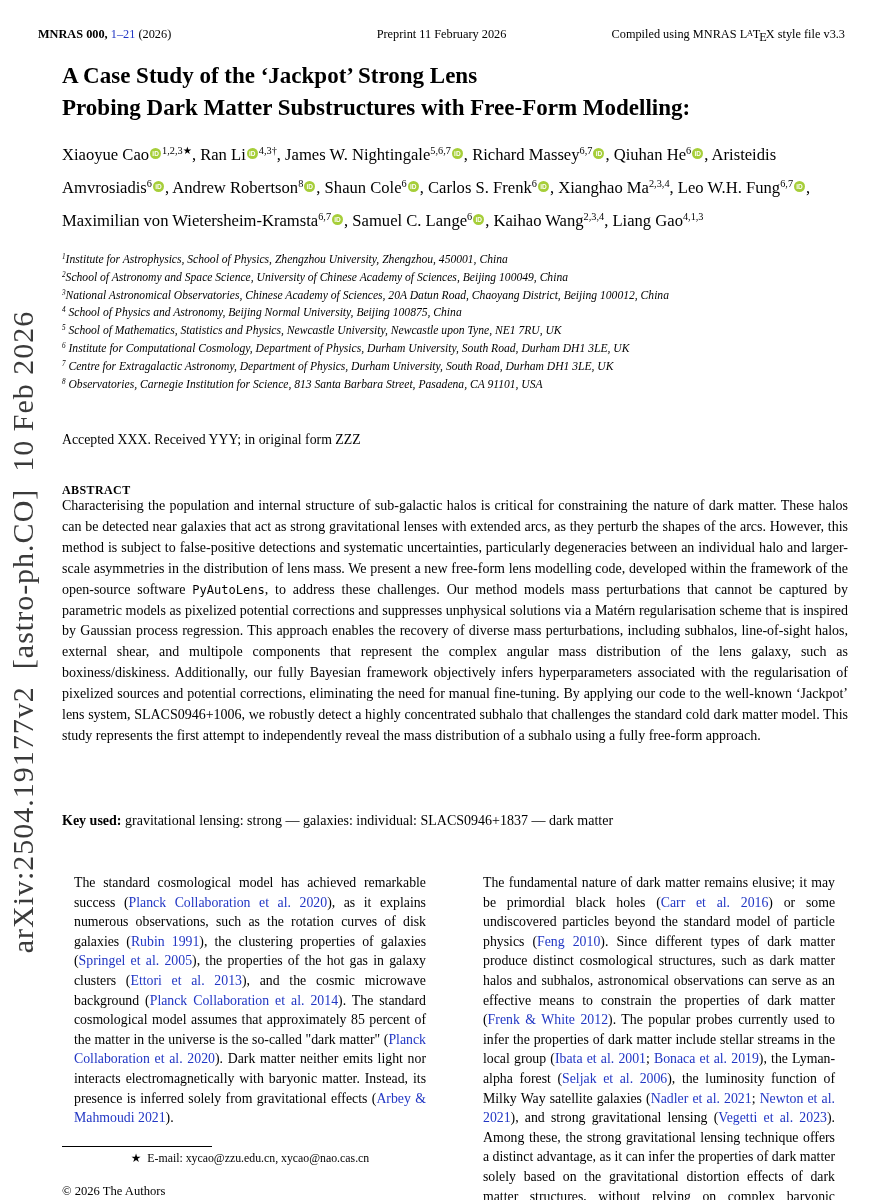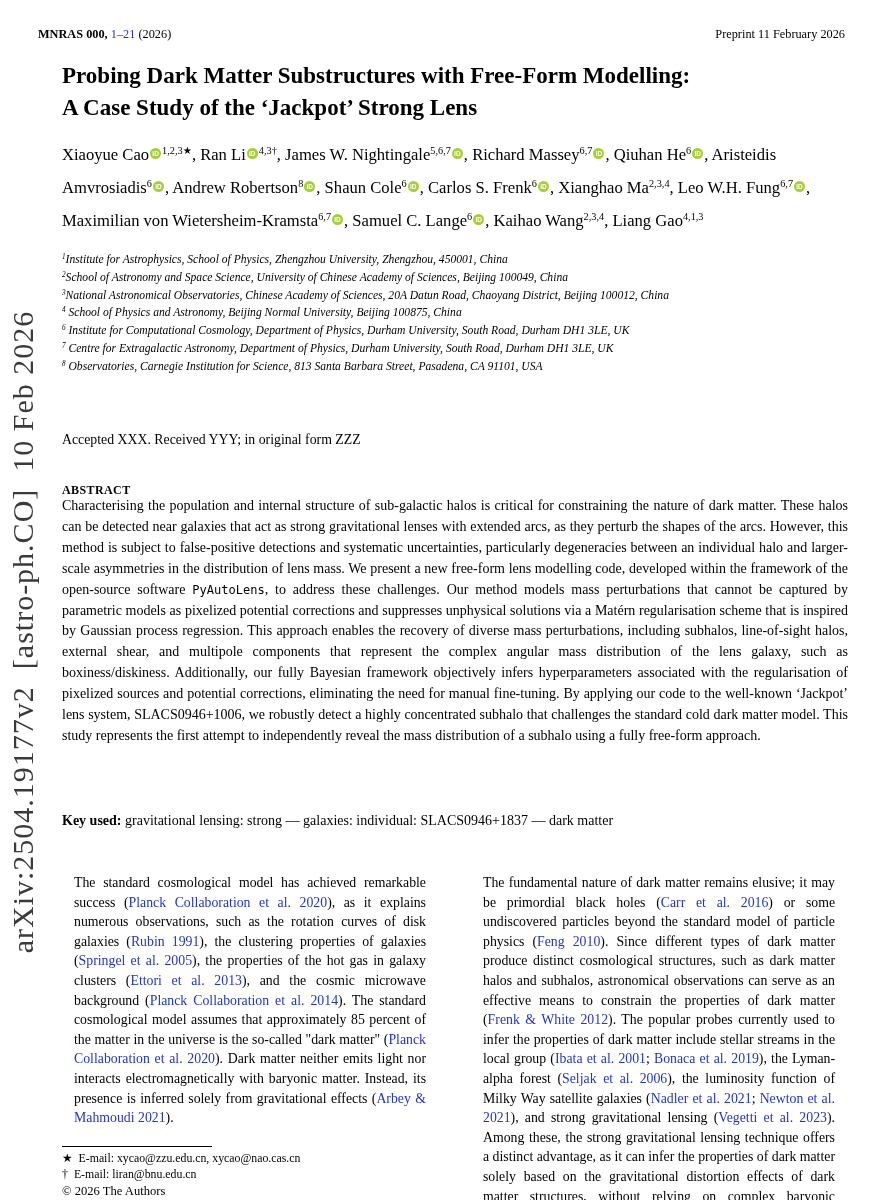--- a/index.html
+++ b/index.html
@@ -32,53 +32,57 @@
   .abstract{top:496px;font-size:14px;line-height:20.9px;text-align:justify;hyphens:auto;}
   .mono{font-family:"DejaVu Sans Mono",monospace;font-size:0.86em;}
   .keywords{top:813px;font-size:14px;}
   
   .columns{position:absolute;top:861px;left:62px;width:786px;display:flex;gap:33px;}
   .col{width:376px;font-size:13.8px;line-height:19.6px;text-align:justify;hyphens:auto;}
   .sec-head{font-size:14px;font-weight:bold;margin:0 0 13px 0;text-align:left;}
   .sec-num{margin-right:12px;}
   .col p{margin:12px;}
   
-  .footnotes{position:absolute;top:1146px;left:62px;width:376px;font-size:11.8px;line-height:15.5px;}
+  .footnotes{position:absolute;top:1146px;left:62px;width:376px;font-size:11.8px;line-height:15.5px;text-align:center;}
   .fn-rule{width:150px;border-top:1px solid #000;margin-bottom:4px;}
   .fn-marker{margin-right:6px;}
   .footer{position:absolute;top:1184px;left:62px;font-size:12.6px;}
 </style>
 </head>
 <body>
 
 <div class="page">
 
   <div class="hdr">
     <span class="h-left">
       <span class="b">MNRAS 000,</span>
       <span class="cite">1–21</span>
       <span>(2026)</span>
     </span>
     <span class="h-center">Preprint 11 February 2026</span>
+    <span class="h-right">
+      <span>Compiled using MNRAS L</span><span class="lx-a">A</span><span>T</span><span class="lx-e">E</span><span>X</span><span> style file v3.3</span>
+    </span>
   </div>
 
   <div class="stamp">arXiv:2504.19177v2  [astro-ph.CO]  10 Feb 2026</div>
 
   <div class="front title">
+    <div>A Case Study of the ‘Jackpot’ Strong Lens</div>
     <div>Probing Dark Matter Substructures with Free-Form Modelling:</div>
-    <div>A Case Study of the ‘Jackpot’ Strong Lens</div>
   </div>
 
   <div class="front authors"><span><span>Xiaoyue Cao</span><span class="orcid">iD</span><sup>1,2,3★</sup>, </span><span><span>Ran Li</span><span class="orcid">iD</span><sup>4,3†</sup>, </span><span><span>James W. Nightingale</span><sup>5,6,7</sup><span class="orcid">iD</span>, </span><span><span>Richard Massey</span><sup>6,7</sup><span class="orcid">iD</span>, </span><span><span>Qiuhan He</span><sup>6</sup><span class="orcid">iD</span>, </span><span><span>Aristeidis Amvrosiadis</span><sup>6</sup><span class="orcid">iD</span>, </span><span><span>Andrew Robertson</span><sup>8</sup><span class="orcid">iD</span>, </span><span><span>Shaun Cole</span><sup>6</sup><span class="orcid">iD</span>, </span><span><span>Carlos S. Frenk</span><sup>6</sup><span class="orcid">iD</span>, </span><span><span>Xianghao Ma</span><sup>2,3,4</sup>, </span><span><span>Leo W.H. Fung</span><sup>6,7</sup><span class="orcid">iD</span>, </span><span><span>Maximilian von Wietersheim-Kramsta</span><sup>6,7</sup><span class="orcid">iD</span>, </span><span><span>Samuel C. Lange</span><sup>6</sup><span class="orcid">iD</span>, </span><span><span>Kaihao Wang</span><sup>2,3,4</sup>, </span><span><span>Liang Gao</span><sup>4,1,3</sup></span></div>
 
   <div class="front affils">
       <div class="affil"><sup>1</sup>Institute for Astrophysics, School of Physics, Zhengzhou University, Zhengzhou, 450001, China</div>
       <div class="affil"><sup>2</sup>School of Astronomy and Space Science, University of Chinese Academy of Sciences, Beijing 100049, China</div>
       <div class="affil"><sup>3</sup>National Astronomical Observatories, Chinese Academy of Sciences, 20A Datun Road, Chaoyang District, Beijing 100012, China</div>
       <div class="affil"><sup>4</sup> School of Physics and Astronomy, Beijing Normal University, Beijing 100875, China</div>
+      <div class="affil"><sup>5</sup> School of Mathematics, Statistics and Physics, Newcastle University, Newcastle upon Tyne, NE1 7RU, UK</div>
       <div class="affil"><sup>6</sup> Institute for Computational Cosmology, Department of Physics, Durham University, South Road, Durham DH1 3LE, UK</div>
       <div class="affil"><sup>7</sup> Centre for Extragalactic Astronomy, Department of Physics, Durham University, South Road, Durham DH1 3LE, UK</div>
       <div class="affil"><sup>8</sup> Observatories, Carnegie Institution for Science, 813 Santa Barbara Street, Pasadena, CA 91101, USA</div>
     </div>
 
   <div class="front accepted">Accepted XXX. Received YYY; in original form ZZZ</div>
 
   <div class="front abs-head">ABSTRACT</div>
   <div class="front abstract"><span>Characterising the population and internal structure of sub-galactic halos is critical for constraining the nature of dark matter. These halos can be detected near galaxies that act as strong gravitational lenses with extended arcs, as they perturb the shapes of the arcs. However, this method is subject to false-positive detections and systematic uncertainties, particularly degeneracies between an individual halo and larger-scale asymmetries in the distribution of lens mass. We present a new free-form lens modelling code, developed within the framework of the open-source software </span><span class="mono">PyAutoLens</span><span>, to address these challenges. Our method models mass perturbations that cannot be captured by parametric models as pixelized potential corrections and suppresses unphysical solutions via a Matérn regularisation scheme that is inspired by Gaussian process regression. This approach enables the recovery of diverse mass perturbations, including subhalos, line-of-sight halos, external shear, and multipole components that represent the complex angular mass distribution of the lens galaxy, such as boxiness/diskiness. Additionally, our fully Bayesian framework objectively infers hyperparameters associated with the regularisation of pixelized sources and potential corrections, eliminating the need for manual fine-tuning. By applying our code to the well-known ‘Jackpot’ lens system, SLACS0946+1006, we robustly detect a highly concentrated subhalo that challenges the standard cold dark matter model. This study represents the first attempt to independently reveal the mass distribution of a subhalo using a fully free-form approach.</span></div>
 
@@ -93,20 +97,17 @@
     <div class="col">
       <p><span>The fundamental nature of dark matter remains elusive; it may be primordial black holes (</span><span class="cite">Carr et al. 2016</span><span>) or some undiscovered particles beyond the standard model of particle physics (</span><span class="cite">Feng 2010</span><span>). Since different types of dark matter produce distinct cosmological structures, such as dark matter halos and subhalos, astronomical observations can serve as an effective means to constrain the properties of dark matter (</span><span class="cite">Frenk &amp; White 2012</span><span>). The popular probes currently used to infer the properties of dark matter include stellar streams in the local group (</span><span class="cite">Ibata et al. 2001</span><span>; </span><span class="cite">Bonaca et al. 2019</span><span>), the Lyman-alpha forest (</span><span class="cite">Seljak et al. 2006</span><span>), the luminosity function of Milky Way satellite galaxies (</span><span class="cite">Nadler et al. 2021</span><span>; </span><span class="cite">Newton et al. 2021</span><span>), and strong gravitational lensing (</span><span class="cite">Vegetti et al. 2023</span><span>). Among these, the strong gravitational lensing technique offers a distinct advantage, as it can infer the properties of dark matter solely based on the gravitational distortion effects of dark matter structures, without relying on complex baryonic physics, and it can be applied to higher redshifts.</span></p>
     </div>
   </div>
 
   <div class="footnotes">
     <div class="fn-rule"></div>
     <div>
       <span class="fn-marker">★</span><span>E-mail: xycao@zzu.edu.cn, xycao@nao.cas.cn</span>
     </div>
-    <div>
-      <span class="fn-marker">†</span><span>E-mail: liran@bnu.edu.cn</span>
-    </div>
   </div>
 
   <div class="footer">© 2026 The Authors</div>
 
 </div>
 
 </body></html>

